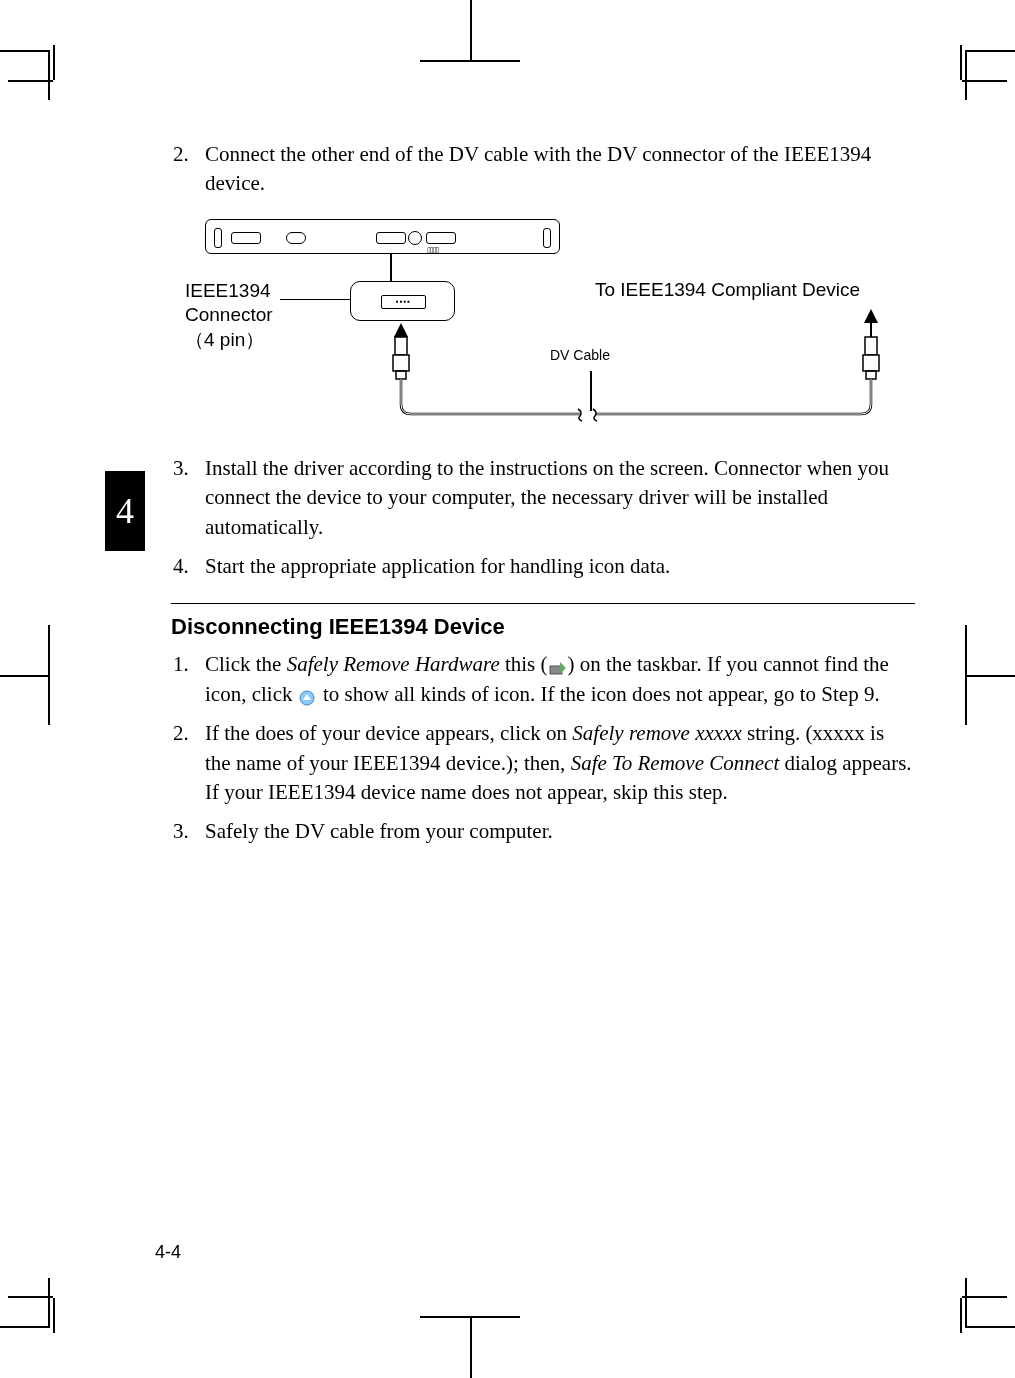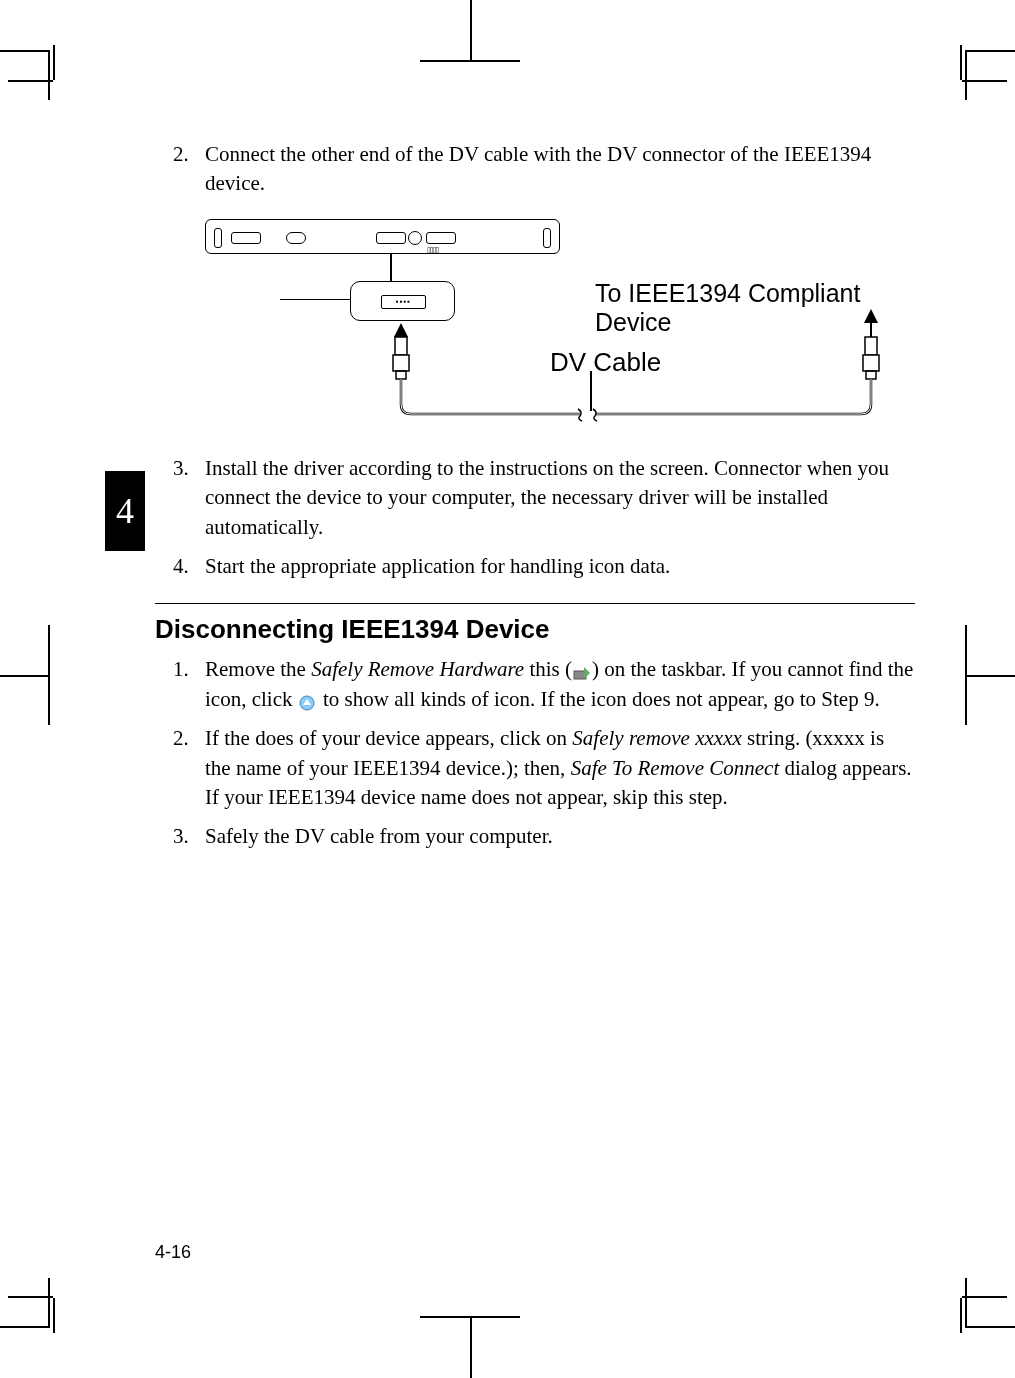--- a/index.html
+++ b/index.html
@@ -179,29 +179,29 @@
       font-size: 19px;
       line-height: 1.3;
       text-align: left;
     }
     
     .label-compliant {
       position: absolute;
       left: 390px;
       top: 60px;
       font-family: Arial, Helvetica, sans-serif;
-      font-size: 25px;
+      font-size: 19px;
     }
     
     .label-dv {
       position: absolute;
       left: 345px;
       top: 128px;
       font-family: Arial, Helvetica, sans-serif;
-      font-size: 26px;
+      font-size: 14px;
     }
     .dv-line {
       position: absolute;
       left: 385px;
       top: 152px;
       width: 1.5px;
       height: 40px;
       background: black;
     }
     
@@ -211,22 +211,22 @@
       left: 175px;
       top: 90px;
       width: 520px;
       height: 120px;
     }
     
     
     .section-heading {
       font-family: Arial, Helvetica, sans-serif;
       font-weight: bold;
-      font-size: 26px;
-      margin: 22px 0 10px 0;
+      font-size: 22px;
+      margin: 22px 0 10px 16px;
       padding-top: 10px;
       border-top: 1px solid black;
     }
     
     .italic { font-style: italic; }
     
     .inline-icon {
       display: inline-block;
       vertical-align: middle;
       width: 20px;
@@ -289,20 +289,25 @@
       <div class="laptop-slot slot3b"></div>
       <div class="laptop-slot slot4"><span>▯▯▯▯</span></div>
     </div>
     <div class="callout-line1"></div>
     <div class="port-callout">
       <div class="port-detail">
           <div class="port-pins">▪▪▪▪</div>
         </div>
     </div>
     <div class="callout-line2"></div>
+    <div class="label-ieee">
+      <span>IEEE1394</span><br>
+      <span>Connector</span><br>
+      <span>（4 pin）</span>
+    </div>
     <div class="label-compliant">To IEEE1394 Compliant Device</div>
     <div class="label-dv">DV Cable</div>
     <div class="dv-line"></div>
 
     <svg class="cable-svg">
 
       <rect x="15" y="28" width="12" height="18" fill="white" stroke="black" stroke-width="1.5"></rect>
       <rect x="13" y="46" width="16" height="16" fill="white" stroke="black" stroke-width="1.5"></rect>
       <rect x="16" y="62" width="10" height="8" fill="none" stroke="black" stroke-width="1.5"></rect>
 
@@ -331,21 +336,21 @@
   <div class="list-item">
     <div class="list-num">4.</div>
     <div class="list-text">Start the appropriate application for handling icon data.</div>
   </div>
 
   <div class="section-heading">Disconnecting IEEE1394 Device</div>
 
   <div class="list-item">
     <div class="list-num">1.</div>
     <div class="list-text">
-      <span>Remove the </span><span class="italic">Safely Remove Hardware</span><span> this (</span><span class="inline-icon"><svg width="20" height="20">
+      <span>Click the </span><span class="italic">Safely Remove Hardware</span><span> this (</span><span class="inline-icon"><svg width="20" height="20">
             <rect x="2" y="8" width="12" height="8" fill="#888" stroke="#555"></rect>
             <polygon points="12,4 18,10 12,16" fill="#6a6"></polygon>
           </svg></span><span>) on the taskbar. If you cannot find the icon, click </span><span class="inline-icon"><svg width="18" height="18">
             <circle cx="9" cy="9" r="7" fill="#8cf" stroke="#48a"></circle>
             <polygon points="9,5 5,11 13,11" fill="white"></polygon>
           </svg></span><span> to show all kinds of icon. If the icon does not appear, go to Step 9.</span>
     </div>
   </div>
 
   <div class="list-item">
@@ -355,13 +360,13 @@
     </div>
   </div>
 
   <div class="list-item">
     <div class="list-num">3.</div>
     <div class="list-text">Safely the DV cable from your computer.</div>
   </div>
 
 </div>
 
-<div class="page-number">4-16</div>
+<div class="page-number">4-4</div>
 
 </body></html>

